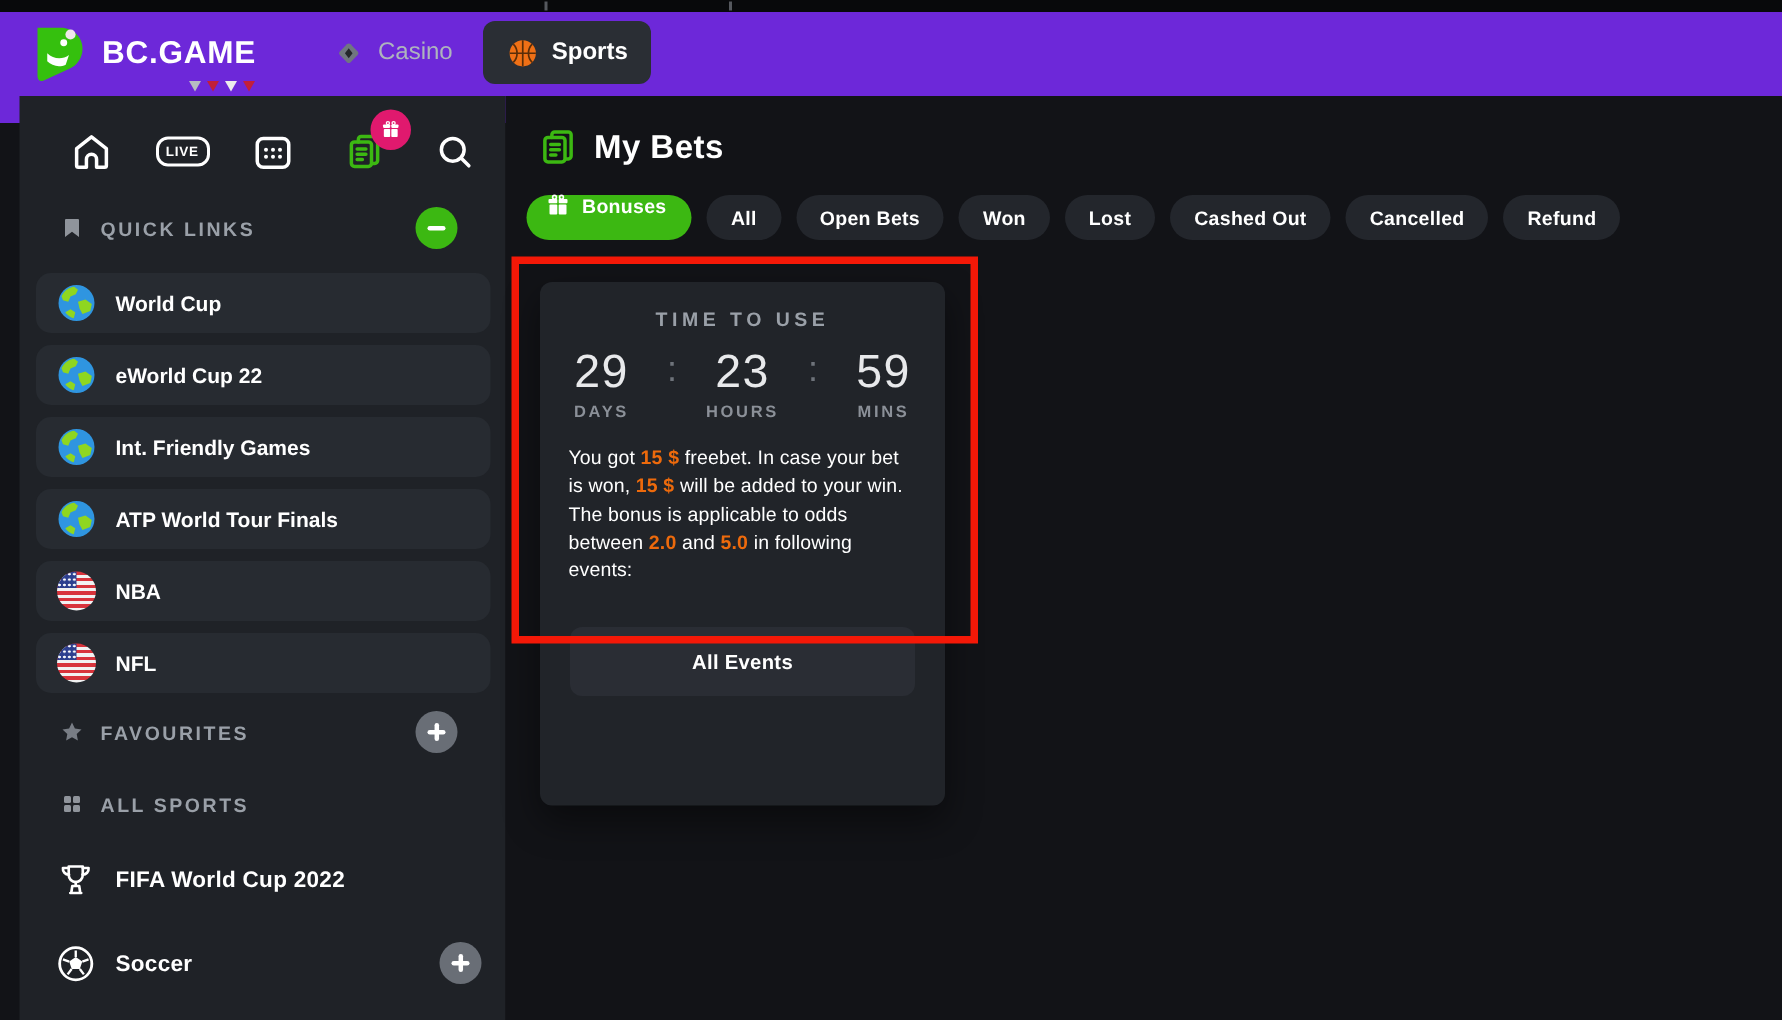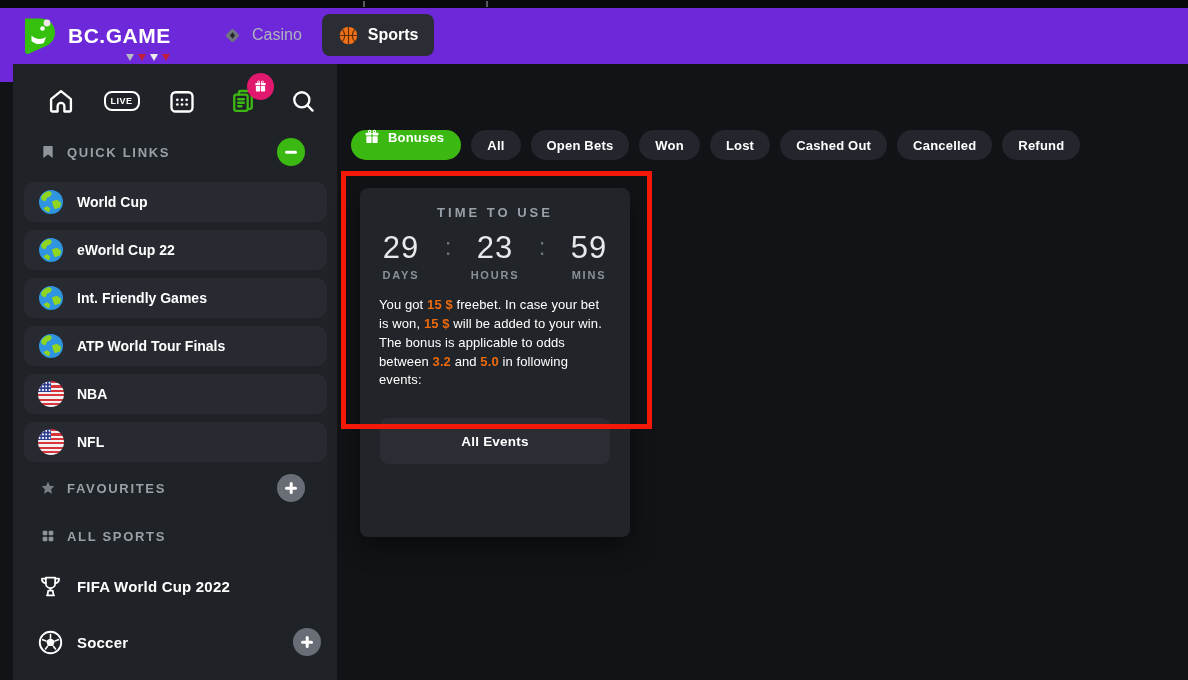--- a/index.html
+++ b/index.html
@@ -318,20 +318,30 @@
             </g>
           </svg>
         </span>
         <span class="sp-label">Soccer</span>
         <button class="circle-btn gray plus"></button>
       </div>
     </div>
 </aside>
 
 <main class="main">
+  <div class="page-head">
+    <span class="ph-icon">
+        <svg viewBox="0 0 24 24" fill="none" stroke="#3cb812" stroke-width="2" stroke-linecap="round" stroke-linejoin="round">
+          <path d="M8.5 6.5V5a1.6 1.6 0 0 1 1.6-1.6h7.8A1.6 1.6 0 0 1 19.5 5v12.2a1.6 1.6 0 0 1-1.6 1.6h-1.4"></path>
+          <rect x="4.5" y="6.5" width="11.5" height="14" rx="1.8"></rect>
+          <path d="M7.8 10.5h5M7.8 13.5h5M7.8 16.5h3"></path>
+        </svg>
+      </span>
+    <h1 class="page-title">My Bets</h1>
+  </div>
 
   <div class="filters">
 
   <button class="pill active">
         <span class="pill-icon">
           <svg viewBox="0 0 24 24" fill="#fff">
             <rect x="3.5" y="11" width="7.8" height="10" rx="1"></rect>
             <rect x="12.7" y="11" width="7.8" height="10" rx="1"></rect>
             <rect x="2.5" y="5.5" width="8.8" height="4.2" rx="1"></rect>
             <rect x="12.7" y="5.5" width="8.8" height="4.2" rx="1"></rect>
@@ -382,18 +392,18 @@
       <div class="cd-unit">
         <div class="cd-num">23</div>
         <div class="cd-label">HOURS</div>
       </div>
       <div class="cd-colon">:</div>
       <div class="cd-unit">
         <div class="cd-num">59</div>
         <div class="cd-label">MINS</div>
       </div>
     </div>
-    <div class="desc"><span>You got </span><span class="hl">15 $</span><span> freebet. In case your bet is won, </span><span class="hl">15 $</span><span> will be added to your win. The bonus is applicable to odds between </span><span class="hl">3.2</span><span> and </span><span class="hl">5.0</span><span> in following events:</span></div>
+    <div class="desc"><span>You got </span><span class="hl">15 $</span><span> freebet. In case your bet is won, </span><span class="hl">15 $</span><span> will be added to your win. The bonus is applicable to odds between </span><span class="hl">2.0</span><span> and </span><span class="hl">5.0</span><span> in following events:</span></div>
     <button class="all-events">All Events</button>
   </section>
 </main>
 
 <div class="annotation"></div>
 
 </body></html>

